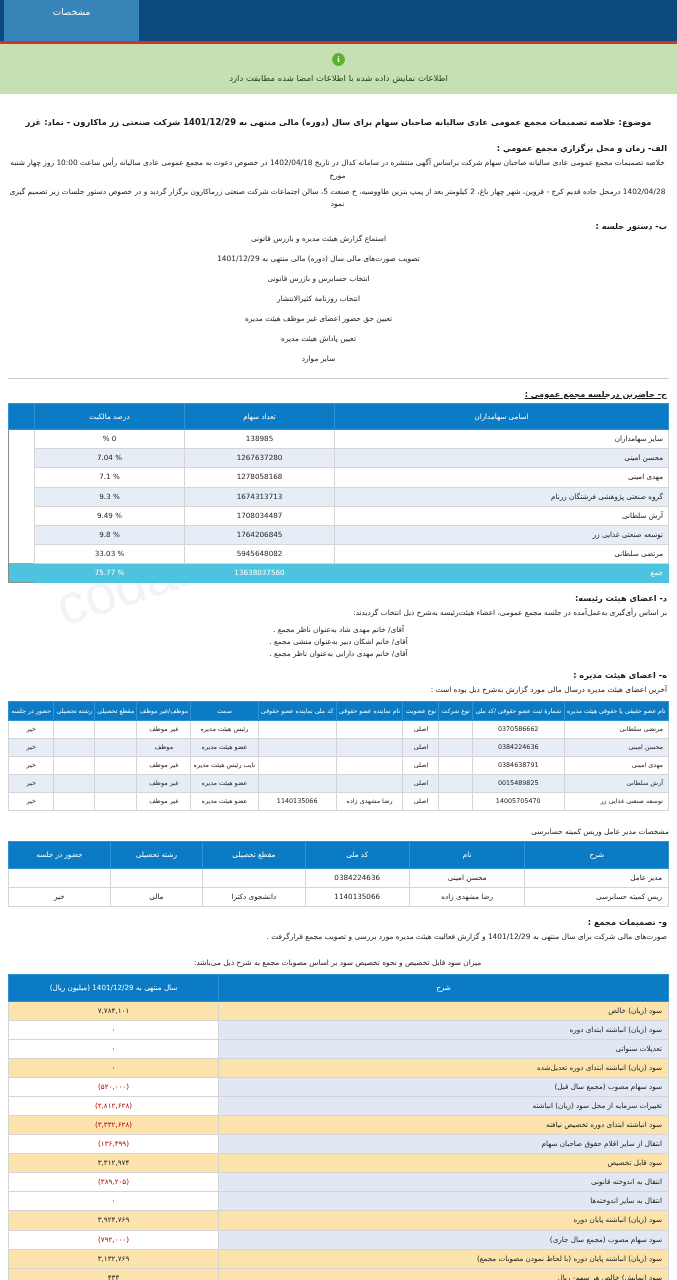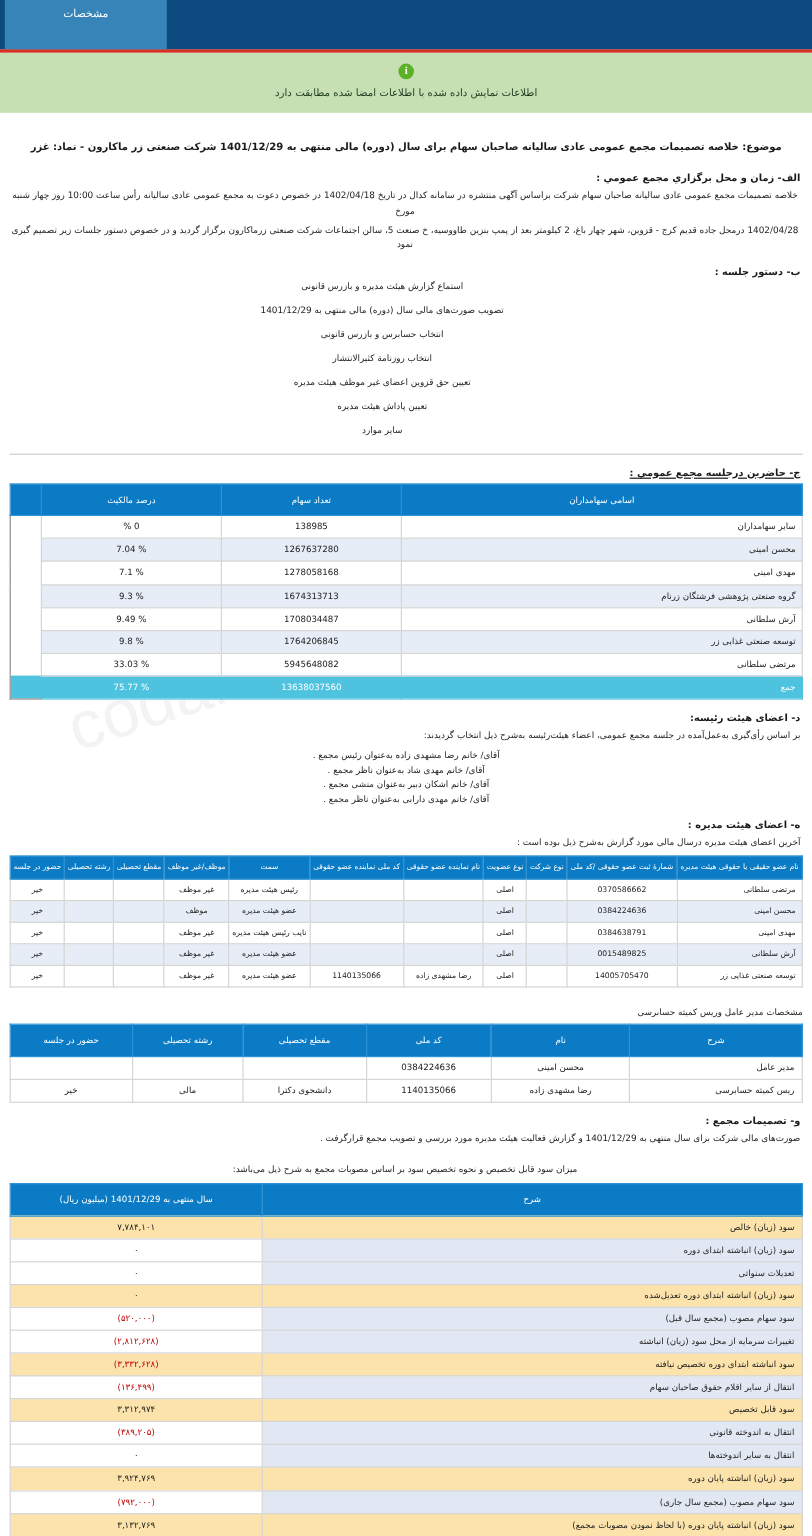--- a/index.html
+++ b/index.html
@@ -227,21 +227,21 @@
     <div class="sec-title">الف- زمان و محل برگزاري مجمع عمومي :</div>
     <div class="para center">خلاصه تصمیمات مجمع عمومی عادی سالیانه صاحبان سهام شرکت براساس آگهی منتشره در سامانه کدال در تاریخ 1402/04/18 در خصوص دعوت به مجمع عمومی عادی سالیانه رأس ساعت 10:00 روز چهار شنبه مورخ</div>
     <div class="para center">1402/04/28 درمحل جاده قدیم کرج - قزوین، شهر چهار باغ، 2 کیلومتر بعد از پمپ بنزین طاووسیه، خ صنعت 5، سالن اجتماعات شرکت صنعتی زرماکارون برگزار گردید و در خصوص دستور جلسات زیر تصمیم گیری نمود</div>
 
     <div class="sec-title">ب- دستور جلسه :</div>
     <ul class="agenda">
       <li>استماع گزارش هیئت مدیره و بازرس قانونی</li>
       <li>تصویب صورت‌های مالی سال (دوره) مالی منتهی به 1401/12/29</li>
       <li>انتخاب حسابرس و بازرس قانونی</li>
       <li>انتخاب روزنامة كثيرالانتشار</li>
-      <li>تعیین حق قزوین اعضای غیر موظف هیئت مدیره</li>
+      <li>تعیین حق حضور اعضای غیر موظف هیئت مدیره</li>
       <li>تعیین پاداش هیئت مدیره</li>
       <li>سایر موارد</li>
     </ul>
 
     <hr class="hr">
 
     <div class="sec-title u">ج- حاضرين درجلسه مجمع عمومي :</div>
     <table class="bordered tbl-shareholders">
       <thead>
         <tr>
@@ -299,21 +299,20 @@
           <td>13638037560</td>
           <td>% 75.77</td>
           <td class="spacer-col" style="background:#4ec3e0 !important;"></td>
         </tr>
       </tbody>
     </table>
 
     <div class="sec-title">د- اعضای هیئت رئیسه:</div>
     <div class="para">بر اساس رأی‌گیری به‌عمل‌آمده در جلسه مجمع عمومی، اعضاء هیئت‌رئیسه به‌شرح ذیل انتخاب گردیدند:</div>
     <ul class="indent-list">
-      <li>آقای/ خانم  رضا مشهدی زاده  به‌عنوان رئیس مجمع .</li>
       <li>آقای/ خانم  مهدی شاد  به‌عنوان ناظر مجمع .</li>
       <li>آقای/ خانم  اشکان دبیر  به‌عنوان منشی مجمع .</li>
       <li>آقای/ خانم  مهدی دارابی  به‌عنوان ناظر مجمع .</li>
     </ul>
 
     <div class="sec-title">ه- اعضای هیئت مدیره :</div>
     <div class="para">آخرین اعضای هیئت مدیره درسال مالی مورد گزارش به‌شرح ذیل بوده است :</div>
 
     <table class="bordered tbl-board">
       <thead>

